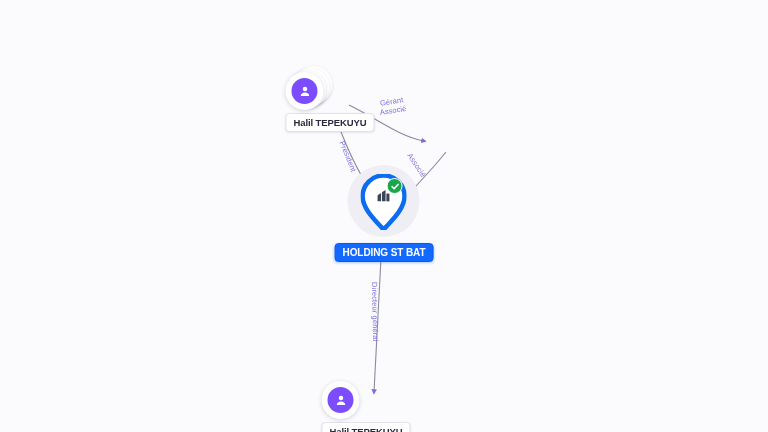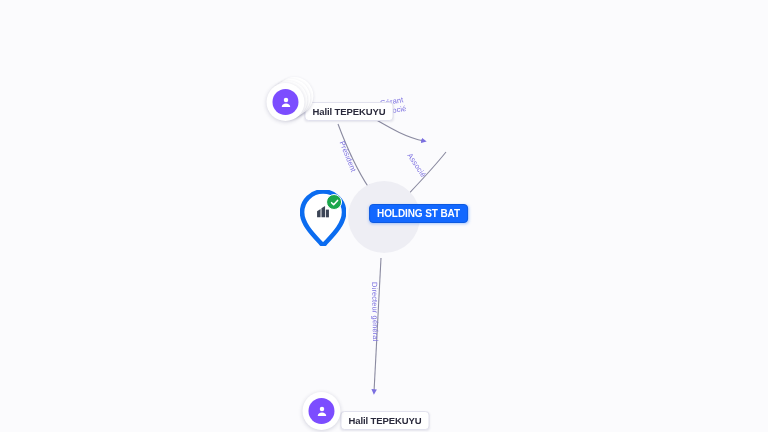--- a/index.html
+++ b/index.html
@@ -42,22 +42,22 @@
     white-space: nowrap;
     letter-spacing: 0.1px;
     text-align: center;
   }
 
   
   .node {
     position: absolute;
     transform: translate(-50%, -50%);
     display: flex;
-    flex-direction: row;
-    align-items: flex-end;
+    flex-direction: column;
+    align-items: flex-start;
   }
 
   .avatar-wrap {
     position: relative;
     width: 38px;
     height: 38px;
   }
 
   
   .stack-card {
@@ -135,21 +135,21 @@
     border: 1px solid #0d5ae0;
     box-shadow: 0 1px 3px rgba(18,104,255,0.35);
     font-size: 10px;
   }
 
   
   .pin-node {
     position: absolute;
     transform: translate(-50%, -50%);
     display: flex;
-    flex-direction: row;
+    flex-direction: column;
     align-items: center;
     gap: 23px;
   }
   .pin-halo {
     position: absolute;
     left: 50%;
     top: 27px;
     transform: translate(-50%, -50%);
     width: 72px;
     height: 72px;

